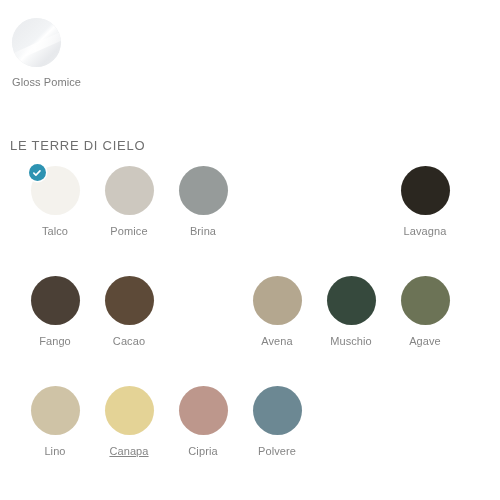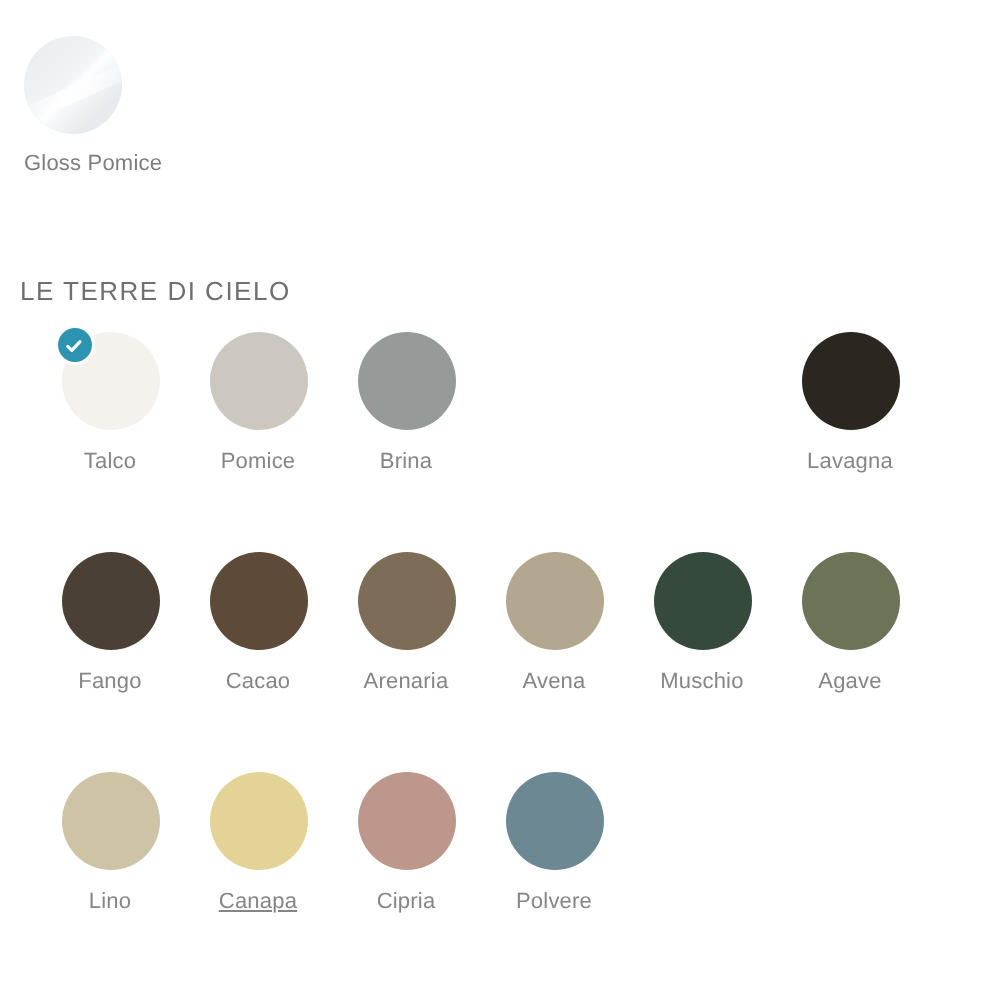--- a/index.html
+++ b/index.html
@@ -207,26 +207,20 @@
             <div class="swatch-circle" style="background: rgb(75, 64, 54);"></div>
           </div>
           <div class="swatch-label" style="color: rgb(133, 133, 133);">Fango</div>
         </div>
         <div class="swatch-cell" style="left: 81px;">
           <div class="swatch-circle-wrap">
             <div class="swatch-circle" style="background: rgb(93, 74, 56);"></div>
           </div>
           <div class="swatch-label" style="color: rgb(133, 133, 133);">Cacao</div>
         </div>
-        <div class="swatch-cell" style="left: 155px;">
-          <div class="swatch-circle-wrap">
-            <div class="swatch-circle" style="background: rgb(125, 109, 87);"></div>
-          </div>
-          <div class="swatch-label" style="color: rgb(133, 133, 133);">Arenaria</div>
-        </div>
         <div class="swatch-cell" style="left: 229px;">
           <div class="swatch-circle-wrap">
             <div class="swatch-circle" style="background: rgb(180, 167, 143);"></div>
           </div>
           <div class="swatch-label" style="color: rgb(133, 133, 133);">Avena</div>
         </div>
         <div class="swatch-cell" style="left: 303px;">
           <div class="swatch-circle-wrap">
             <div class="swatch-circle" style="background: rgb(54, 73, 61);"></div>
           </div>

